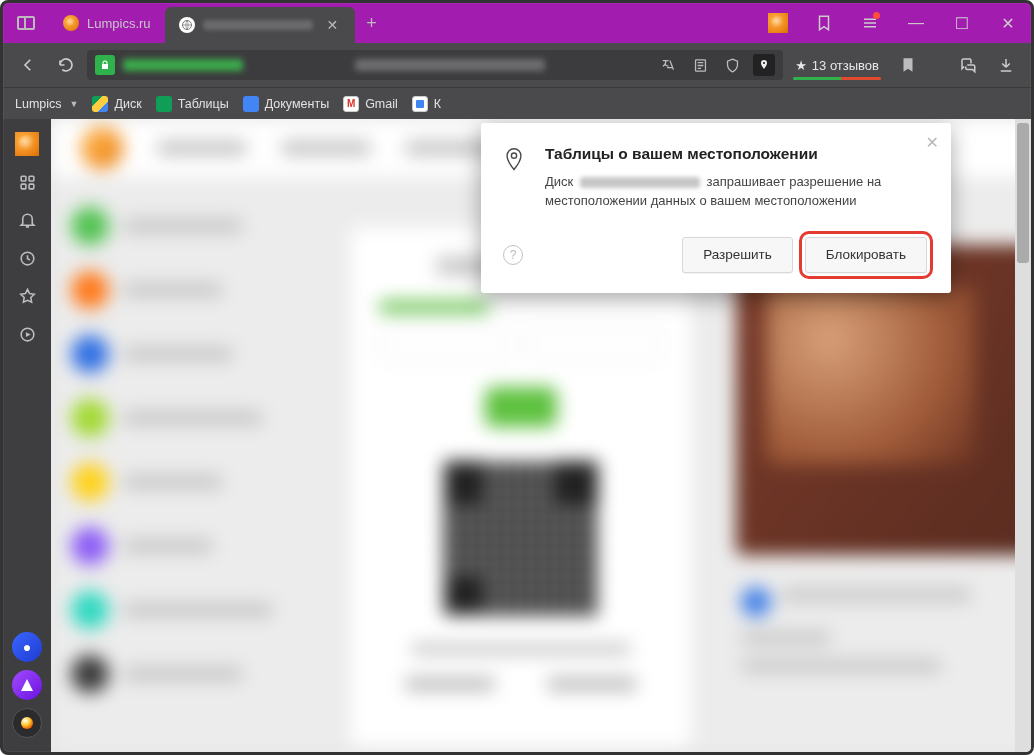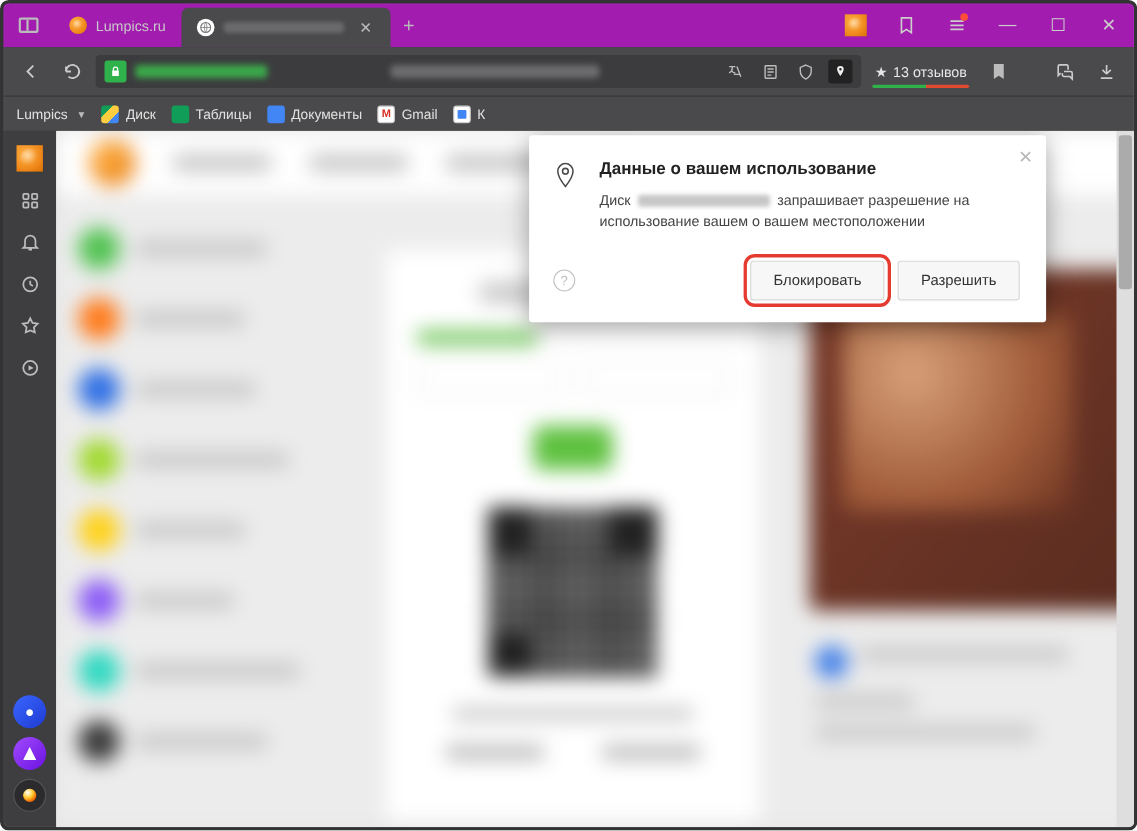--- a/index.html
+++ b/index.html
@@ -389,31 +389,31 @@
       <div class="popup">
         <div class="popup-close">✕</div>
         <div class="pop-main">
           <div class="pop-icon">
             <svg viewBox="0 0 24 30">
                 <path d="M12 2a8 8 0 0 1 8 8c0 6-8 16-8 16S4 16 4 10a8 8 0 0 1 8-8z"></path>
                 <circle cx="12" cy="10" r="3"></circle>
               </svg>
           </div>
           <div class="pop-text">
-            <h3>Данные о вашем использование</h3>
+            <h3>Таблицы о вашем местоположении</h3>
             <p>
               <span>Диск</span>
               <span class="site-blur"></span>
-              <span>запрашивает разрешение на использование вашем о вашем местоположении</span>
+              <span>запрашивает разрешение на местоположении данных о вашем местоположении</span>
             </p>
           </div>
         </div>
         <div class="pop-actions">
           <div class="pop-help">?</div>
           <div class="pop-spacer"></div>
+          <div class="pbtn">Разрешить</div>
           <div class="pbtn highlight">Блокировать</div>
-          <div class="pbtn">Разрешить</div>
         </div>
       </div>
     </div>
   </div>
 
 </div>
 
 </body></html>

